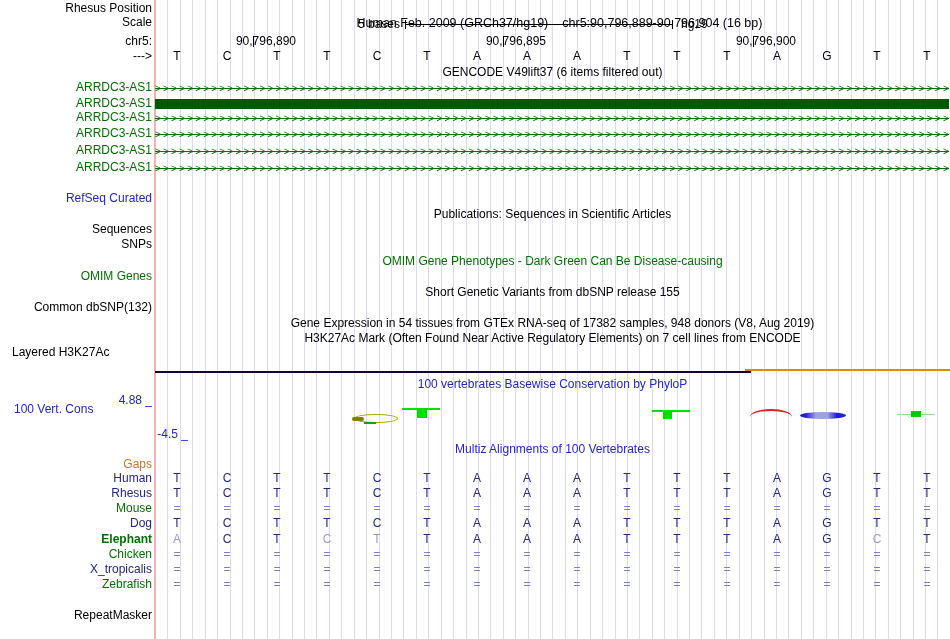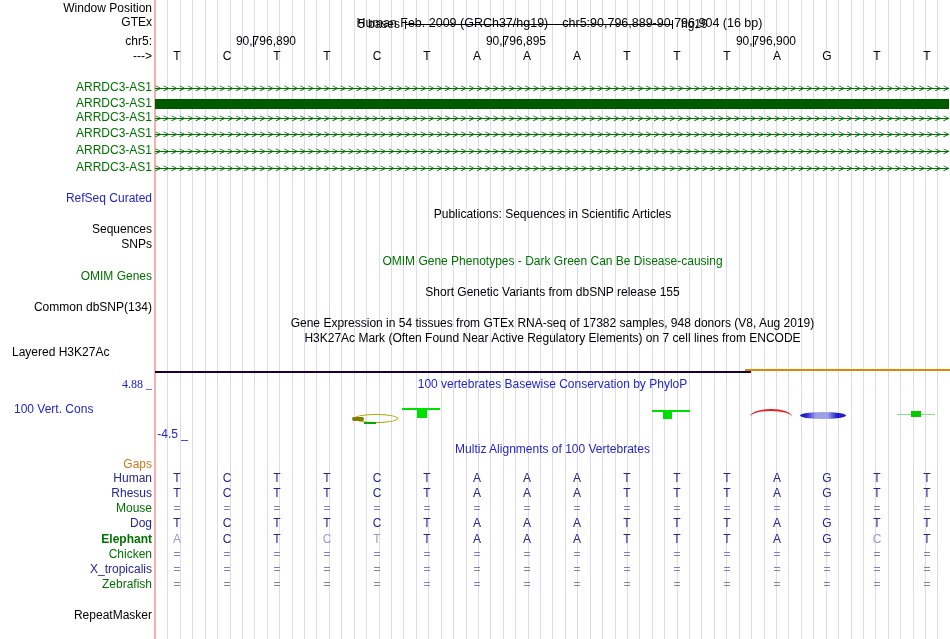--- a/index.html
+++ b/index.html
@@ -55,23 +55,23 @@
 </head>
 <body>
 
 <div class="browser">
   <div class="grid"></div>
   <div class="pink-line"></div>
 
   <div class="title-row">
     <span>Human Feb. 2009 (GRCh37/hg19)</span><span class="gap">chr5:90,796,889-90,796,904 (16 bp)</span>
   </div>
-  <div class="lbl" style="top:2px;">Window Position</div>
-
-  <div class="lbl" style="top:16px;">GTEx</div>
+  <div class="lbl" style="top:2px;">Rhesus Position</div>
+
+  <div class="lbl" style="top:16px;">Scale</div>
   <div class="abs" style="left:320px;top:17px;width:80px;text-align:right;">5 bases</div>
   <div class="scale-line" style="left:405px;top:24px;width:268px;"></div>
   <div class="tick-v" style="left:405px;top:20px;height:9px;"></div>
   <div class="tick-v" style="left:672px;top:20px;height:9px;"></div>
   <div class="abs" style="left:681px;top:17px;">hg19</div>
 
   <div class="lbl" style="top:35px;">chr5:</div>
   <div class="ruler-num" style="left:134px;top:35px;">90,796,890</div>
   <div class="tick-v" style="left:253px;top:36px;height:11px;"></div>
   <div class="ruler-num" style="left:384px;top:35px;">90,796,895</div>
@@ -92,20 +92,21 @@
       <div class="cell">A</div>
       <div class="cell">T</div>
       <div class="cell">T</div>
       <div class="cell">T</div>
       <div class="cell">A</div>
       <div class="cell">G</div>
       <div class="cell">T</div>
       <div class="cell">T</div>
     </div>
 
+  <div class="ctr" style="top:66px;">GENCODE V49lift37 (6 items filtered out)</div>
   <div id="gencode-labels">
       <div class="lbl green" style="top: 81px;">ARRDC3-AS1</div>
       <div class="lbl green" style="top: 97px;">ARRDC3-AS1</div>
       <div class="lbl green" style="top: 111px;">ARRDC3-AS1</div>
       <div class="lbl green" style="top: 127px;">ARRDC3-AS1</div>
       <div class="lbl green" style="top: 144px;">ARRDC3-AS1</div>
       <div class="lbl green" style="top: 161px;">ARRDC3-AS1</div>
     </div>
   <div id="gencode-rows">
       <div class="gene-arrows" style="top: 82px;">&gt;&gt;&gt;&gt;&gt;&gt;&gt;&gt;&gt;&gt;&gt;&gt;&gt;&gt;&gt;&gt;&gt;&gt;&gt;&gt;&gt;&gt;&gt;&gt;&gt;&gt;&gt;&gt;&gt;&gt;&gt;&gt;&gt;&gt;&gt;&gt;&gt;&gt;&gt;&gt;&gt;&gt;&gt;&gt;&gt;&gt;&gt;&gt;&gt;&gt;&gt;&gt;&gt;&gt;&gt;&gt;&gt;&gt;&gt;&gt;&gt;&gt;&gt;&gt;&gt;&gt;&gt;&gt;&gt;&gt;&gt;&gt;&gt;&gt;&gt;&gt;&gt;&gt;&gt;&gt;&gt;&gt;&gt;&gt;&gt;&gt;&gt;&gt;&gt;&gt;&gt;&gt;&gt;&gt;&gt;&gt;&gt;&gt;&gt;&gt;&gt;&gt;&gt;&gt;&gt;&gt;&gt;&gt;&gt;&gt;&gt;&gt;&gt;&gt;&gt;&gt;&gt;&gt;&gt;&gt;&gt;&gt;&gt;&gt;&gt;&gt;&gt;&gt;&gt;&gt;</div>
@@ -116,29 +117,29 @@
       <div class="gene-arrows" style="top: 162px;">&gt;&gt;&gt;&gt;&gt;&gt;&gt;&gt;&gt;&gt;&gt;&gt;&gt;&gt;&gt;&gt;&gt;&gt;&gt;&gt;&gt;&gt;&gt;&gt;&gt;&gt;&gt;&gt;&gt;&gt;&gt;&gt;&gt;&gt;&gt;&gt;&gt;&gt;&gt;&gt;&gt;&gt;&gt;&gt;&gt;&gt;&gt;&gt;&gt;&gt;&gt;&gt;&gt;&gt;&gt;&gt;&gt;&gt;&gt;&gt;&gt;&gt;&gt;&gt;&gt;&gt;&gt;&gt;&gt;&gt;&gt;&gt;&gt;&gt;&gt;&gt;&gt;&gt;&gt;&gt;&gt;&gt;&gt;&gt;&gt;&gt;&gt;&gt;&gt;&gt;&gt;&gt;&gt;&gt;&gt;&gt;&gt;&gt;&gt;&gt;&gt;&gt;&gt;&gt;&gt;&gt;&gt;&gt;&gt;&gt;&gt;&gt;&gt;&gt;&gt;&gt;&gt;&gt;&gt;&gt;&gt;&gt;&gt;&gt;&gt;&gt;&gt;&gt;&gt;&gt;</div>
     </div>
 
   <div class="lbl blue" style="top:192px;">RefSeq Curated</div>
   <div class="ctr" style="top:208px;">Publications: Sequences in Scientific Articles</div>
   <div class="lbl" style="top:223px;">Sequences</div>
   <div class="lbl" style="top:238px;">SNPs</div>
   <div class="ctr green" style="top:255px;">OMIM Gene Phenotypes - Dark Green Can Be Disease-causing</div>
   <div class="lbl green" style="top:270px;">OMIM Genes</div>
   <div class="ctr" style="top:286px;">Short Genetic Variants from dbSNP release 155</div>
-  <div class="lbl" style="top:301px;">Common dbSNP(134)</div>
+  <div class="lbl" style="top:301px;">Common dbSNP(132)</div>
   <div class="ctr" style="top:317px;">Gene Expression in 54 tissues from GTEx RNA-seq of 17382 samples, 948 donors (V8, Aug 2019)</div>
   <div class="ctr" style="top:332px;">H3K27Ac Mark (Often Found Near Active Regulatory Elements) on 7 cell lines from ENCODE</div>
   <div class="lbl-left" style="left:12px;top:346px;">Layered H3K27Ac</div>
 
   <div class="h3k-dark"></div>
   <div class="h3k-orange"></div>
 
-  <div class="lbl blue" style="top:378px;font-family:Liberation Serif, serif;">4.88 _</div>
+  <div class="lbl blue" style="top:394px;">4.88 _</div>
   <div class="ctr blue" style="top:378px;">100 vertebrates Basewise Conservation by PhyloP</div>
   <div class="lbl-left blue" style="left:14px;top:403px;">100 Vert. Cons</div>
   <div class="lbl blue" style="top:428px;padding-left:36px;">-4.5 _</div>
 
   <div class="olive-ellipse"></div>
   <div class="olive-blob"></div>
   <div class="olive-dash"></div>
   <div class="gl1-line"></div>
   <div class="gl1-rect"></div>
   <div class="gl2-line"></div>

